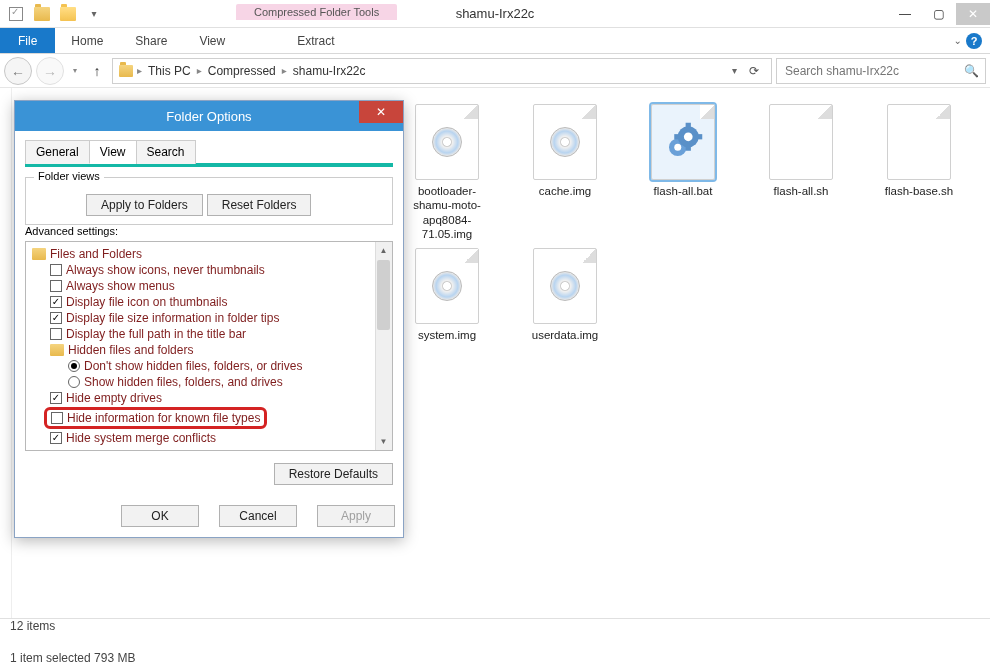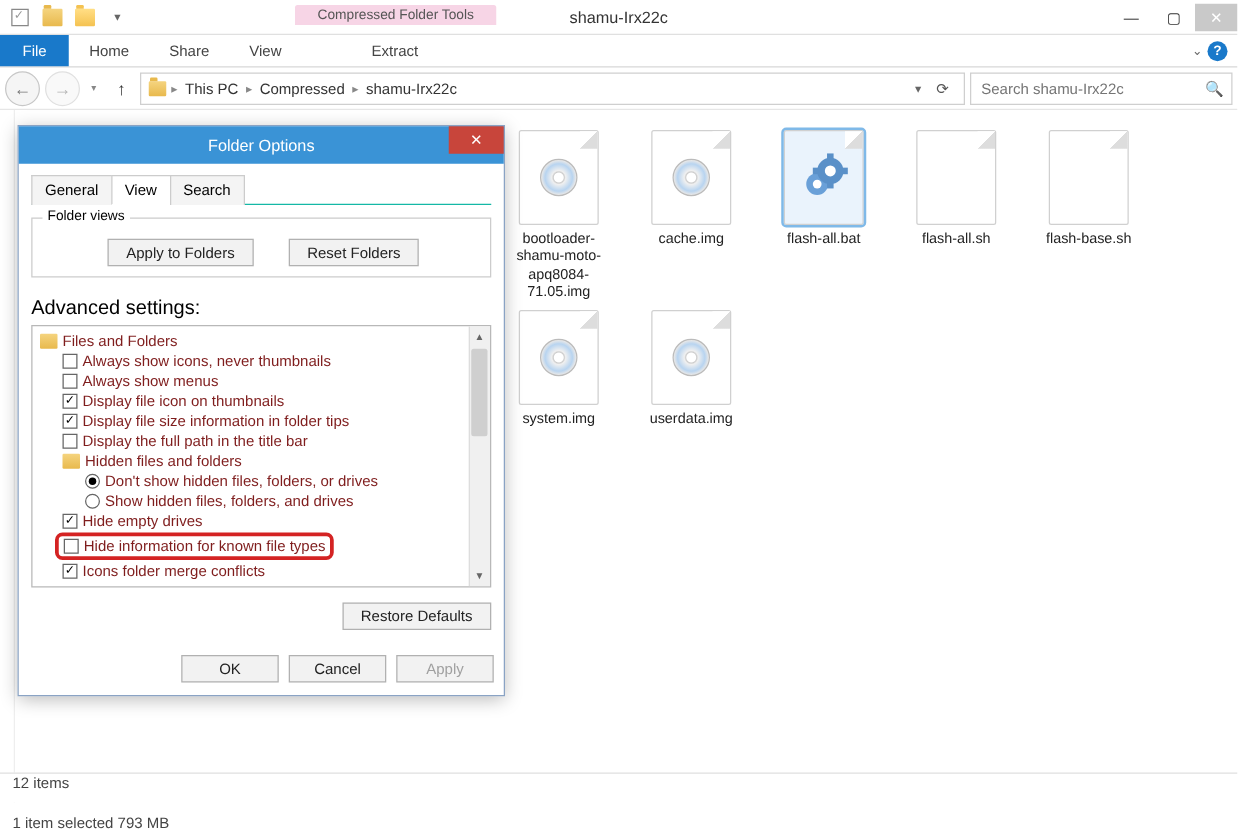--- a/index.html
+++ b/index.html
@@ -40,70 +40,70 @@
 .addr-folder { width:18px; display:flex; align-items:center; justify-content:center;}
 .addr-right { margin-left:auto; display:flex; align-items:center; gap:6px; padding-right:2px;}
 .refresh { color:#555; font-size:12px; padding:0 6px;}
 .search { width:210px; height:26px; border:1px solid #cfcfcf; display:flex; align-items:center; padding:0 6px; color:#888; }
 .search input { border:none; outline:none; flex:1; font-size:12px; color:#555; }
 .search-ico { color:#999; font-size:12px; }
 
 
 .content { height: 554px; position:relative; background:#fff; }
 .sidebar-stub { position:absolute; left:0; top:0; width:12px; height:100%; border-right:1px solid #eee;}
-.grid { position:absolute; left:400px; top:16px; right:10px; display:flex; flex-wrap:wrap; gap:6px 12px; align-content:flex-start; }
+.grid { position:absolute; left:400px; top:16px; right:10px; display:flex; flex-wrap:wrap; gap:6px 24px; align-content:flex-start; }
 .file { width:94px; display:flex; flex-direction:column; align-items:center; text-align:center; }
 .file .thumb { width:64px; height:76px; border:1px solid #d0d0d0; background:#fff; display:flex; align-items:center; justify-content:center; position:relative; border-radius:2px; }
 .file .thumb::before { content:''; position:absolute; top:0; right:0; width:14px; height:14px; background:linear-gradient(135deg,#fff 50%,#ddd 50%); }
 .disc { width:30px; height:30px; border-radius:50%; background: radial-gradient(circle,#fff 18%,#ccc 22%,#f0f0f0 28%,#b8d4f0 55%,#e8e8e8 70%,#ccc 100%); border:1px solid #bbb;}
 .gear-svg { width:42px; height:42px; }
 .file.selected .thumb { outline:2px solid #7fb9e8; background:#eaf3fc;}
 .file .label { font-size:11.5px; color:#222; margin-top:4px; line-height:1.25; word-break:break-word; }
 
 
 .status { position:absolute; bottom:0; left:0; right:0; height:24px; border-top:1px solid #e0e0e0; background:#fff; display:flex; padding:0 10px; gap:18px; font-size:12px; color:#444;flex-direction:column; }
 .status .spacer{flex:1;}
 .view-toggle { display:flex; gap:2px; }
 .vtbtn { width:20px; height:16px; border:1px solid #ccc; display:flex; align-items:center; justify-content:center; font-size:9px; color:#888;}
 .vtbtn.active { background:#d0e7fb; border-color:#7fb9e8; color:#3578c7;}
 
 
 .dialog { position:absolute; left:14px; top:100px; width:390px; background:#fff; border:1px solid #8aa3c4; box-shadow:0 3px 14px rgba(0,0,0,0.28); }
 .dlg-title { height:30px; background:#3a93d6; display:flex; align-items:center; justify-content:center; color:#fff; position:relative; font-size:13px;}
 .dlg-close { position:absolute; right:0; top:0; width:44px; height:22px; background:#c8453b; color:#fff; display:flex; align-items:center; justify-content:center; font-size:12px;}
 .dlg-body { padding:8px 10px 10px; }
-.dlg-tabs { display:flex; border-bottom:1px solid #14b8a6; }
+.dlg-tabs { display:flex; border-bottom:4px solid #14b8a6; }
 .dtab { padding:4px 10px; border:1px solid #ccc; border-bottom:none; background:#f4f4f4; margin-right:-1px; font-size:12px; position:relative; top:1px;}
 .dtab.active { background:#fff; border-bottom:1px solid #fff;}
 .group { border:1px solid #ccc; padding:8px; margin-top:10px; position:relative;}
 .group-label { position:absolute; top:-8px; left:8px; background:#fff; padding:0 4px; font-size:11px;text-align:right;}
 .folder-views { display:flex; gap:10px; align-items:flex-start;}
 .fv-icon { width:42px; height:34px; background:#fbe9b8; border:1px solid #d9bc6e; border-radius:2px; position:relative; flex-shrink:0;}
 .fv-icon::after { content:'☰'; position:absolute; bottom:1px; right:2px; font-size:10px; color:#b28f3e;}
 .fv-text { font-size:11.5px; color:#222; line-height:1.35;}
-.fv-btns { display:flex; gap:28px; margin-top:8px; margin-left:52px;}
+.fv-btns { display:flex; gap:4px; margin-top:8px; margin-left:52px;}
 .btn { border:1px solid #b1b1b1; background:#f2f2f2; padding:3px 14px; font-size:12px; color:#222; }
 .btn:disabled, .btn.disabled { color:#a0a0a0;}
-.adv-label { margin-top:16px; font-size:16px;}
+.adv-label { margin-top:0; font-size:11px;}
 .advbox { border:1px solid #b8b8b8; height:210px; margin-top:4px; overflow:hidden; padding:4px 2px; position:relative;}
 .advbox .scrollbar { position:absolute; right:0; top:0; width:17px; height:100%; background:#f0f0f0; border-left:1px solid #ddd;}
 .advbox .sthumb { position:absolute; right:2px; top:18px; width:13px; height:70px; background:#cfcfcf; border-radius:2px;}
 .advbox .sarrow { position:absolute; right:0; width:17px; height:17px; display:flex; align-items:center; justify-content:center; font-size:8px; color:#666;}
 .advbox .sarrow.top{top:0;} .advbox .sarrow.bot{bottom:0;}
 .tree { list-style:none; margin:0; padding:0 18px 0 4px; font-size:12px; color:#7f1d1d; }
 .tree li { padding:1px 0; white-space:nowrap; display:flex; align-items:center; gap:4px;}
 .tree .ind1 { padding-left:18px;} .tree .ind2 { padding-left:36px;}
 .tree .fico { width:14px;height:12px; background:linear-gradient(#f5d47f,#e8b94d); border-radius:1px; flex-shrink:0;}
 .cb { width:12px; height:12px; border:1px solid #666; display:inline-flex; align-items:center; justify-content:center; font-size:10px; flex-shrink:0;}
 .cb.chk::after{content:'✓'; color:#000; line-height:1;}
 .rb { width:12px; height:12px; border:1px solid #666; border-radius:50%; flex-shrink:0; position:relative;}
 .rb.sel::after{content:''; width:6px; height:6px; background:#000; border-radius:50%; position:absolute; top:2px; left:2px;}
 .highlight { border:3px solid #d42323; border-radius:6px; padding:1px 4px; display:flex; align-items:center; gap:4px; margin-left:-6px;}
 .restore-row { display:flex; justify-content:flex-end; margin-top:12px;}
-.dlg-footer { display:flex; justify-content:flex-end; gap:8px; padding:10px 8px;}
+.dlg-footer { display:flex; justify-content:flex-end; gap:20px; padding:10px 8px;}
 .dlg-footer .btn { min-width:78px; text-align:center;}
 
 svg{display:block;}
 </style>
 </head>
 <body>
 
 <div class="titlebar">
   <div class="qat">
     <div class="qat-item">
@@ -301,21 +301,21 @@
             <span>Hide empty drives</span>
           </li>
         <li class="ind1">
             <span class="highlight">
               <span class="cb"></span>
               <span>Hide information for known file types</span>
             </span>
           </li>
         <li class="ind1">
             <span class="cb chk"></span>
-            <span>Icons folder merge conflicts</span>
+            <span>Hide system merge conflicts</span>
           </li>
       </ul>
       <div class="scrollbar">
         <div class="sarrow top">▲</div>
         <div class="sthumb"></div>
         <div class="sarrow bot">▼</div>
       </div>
     </div>
 
     <div class="restore-row">

